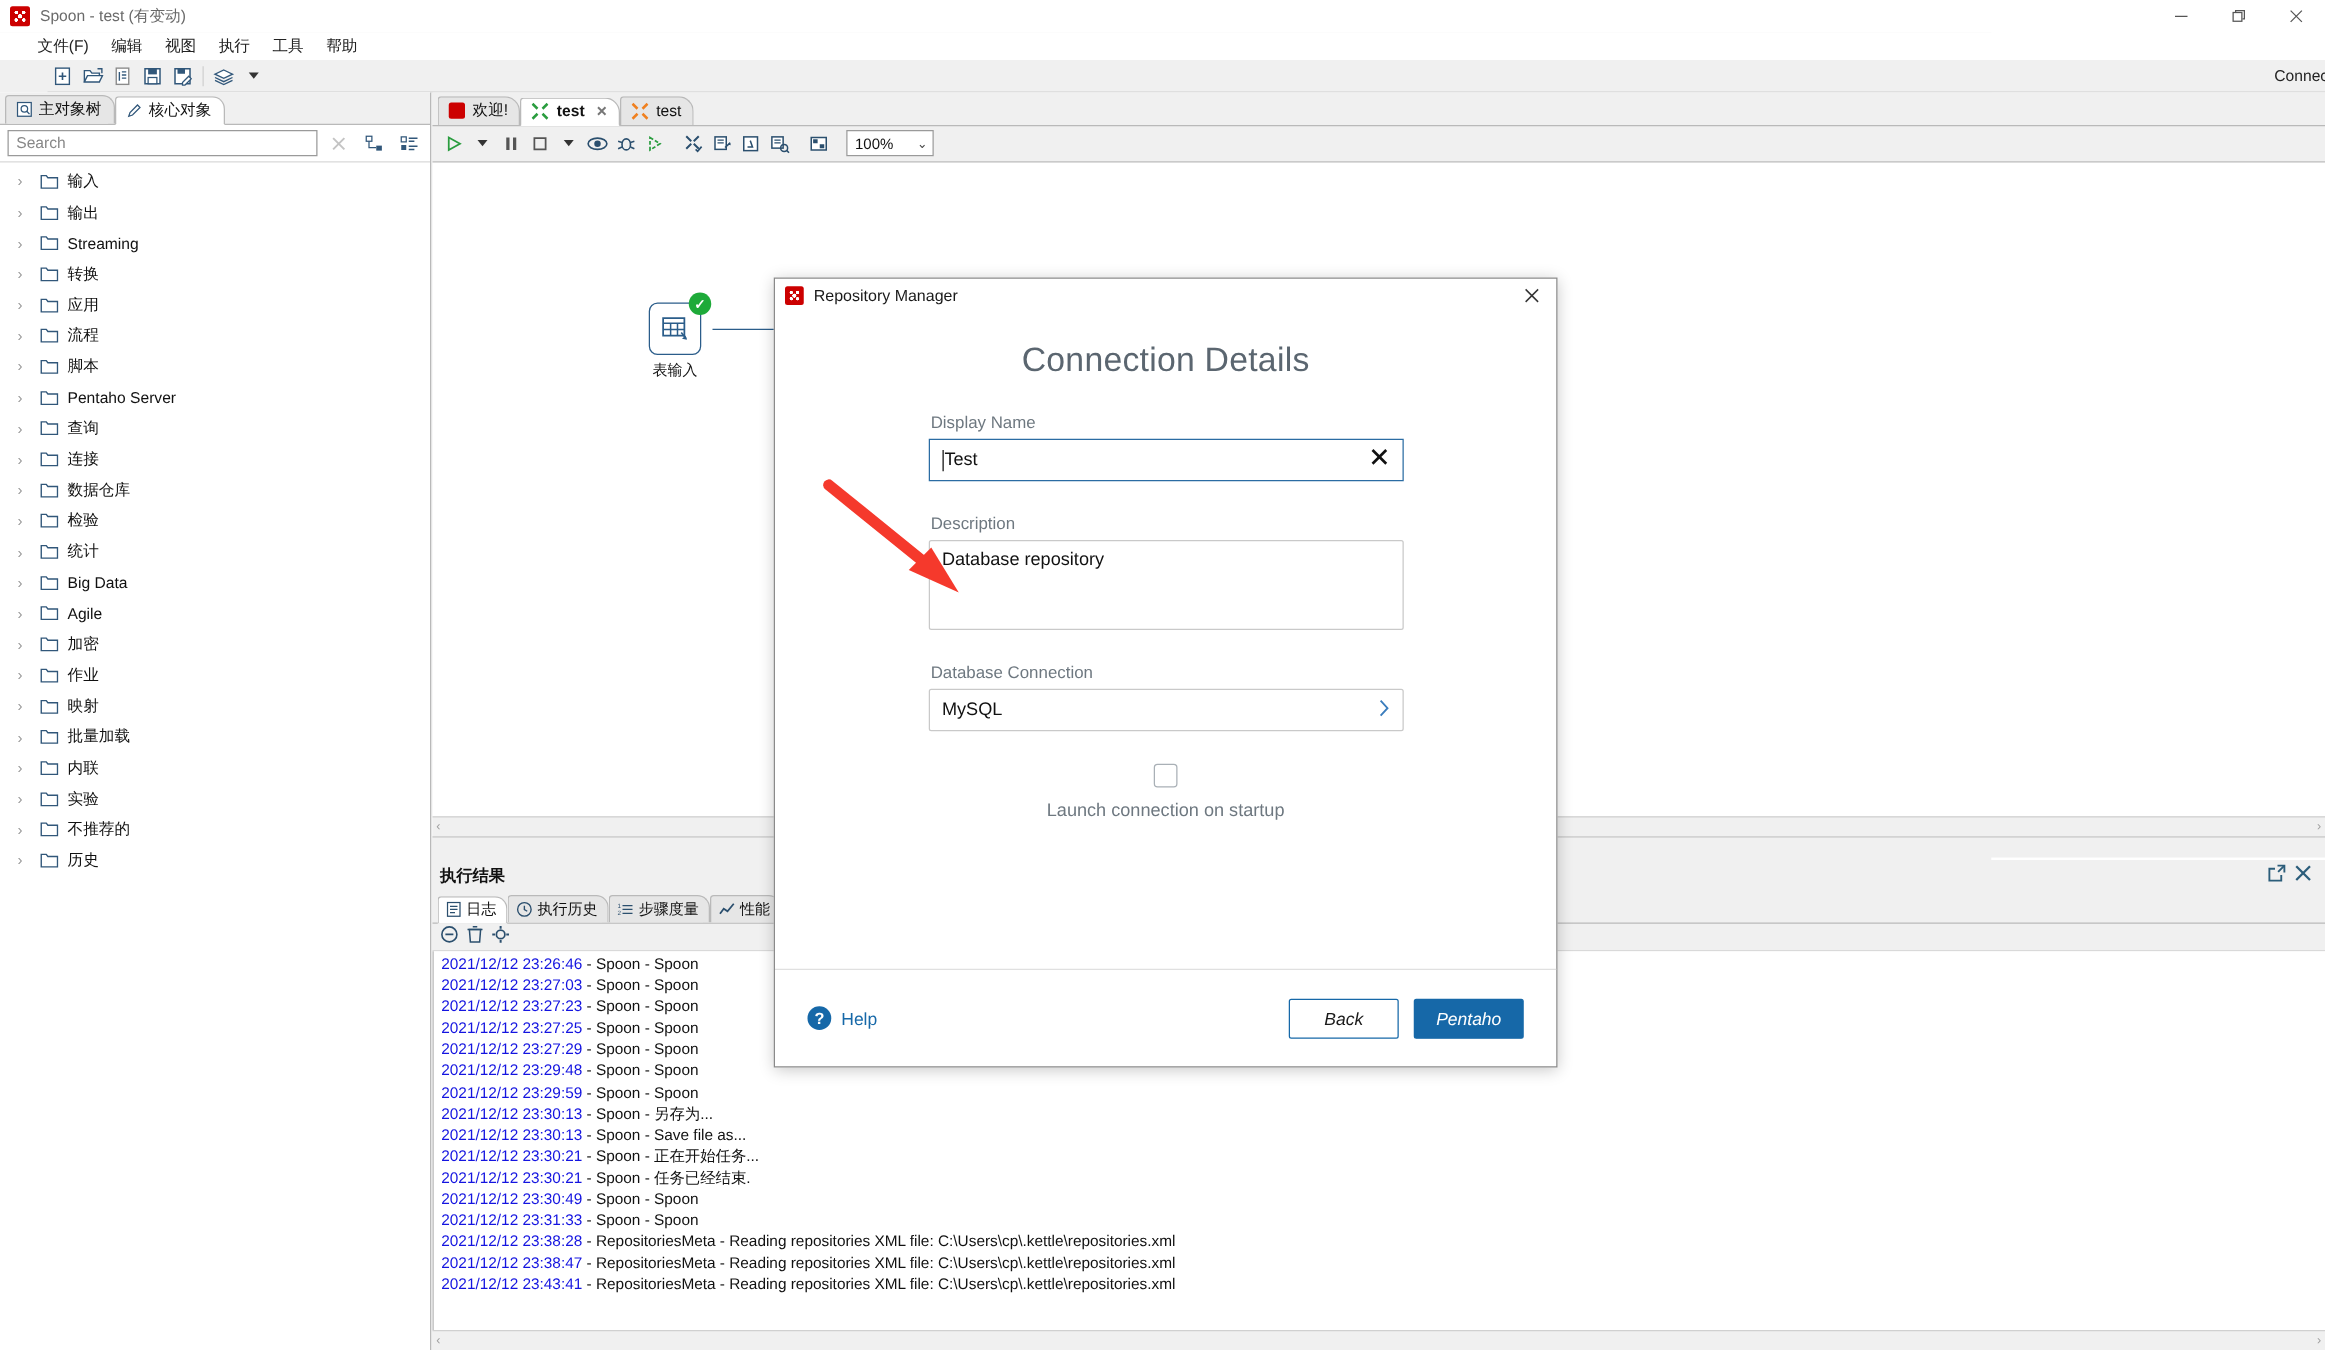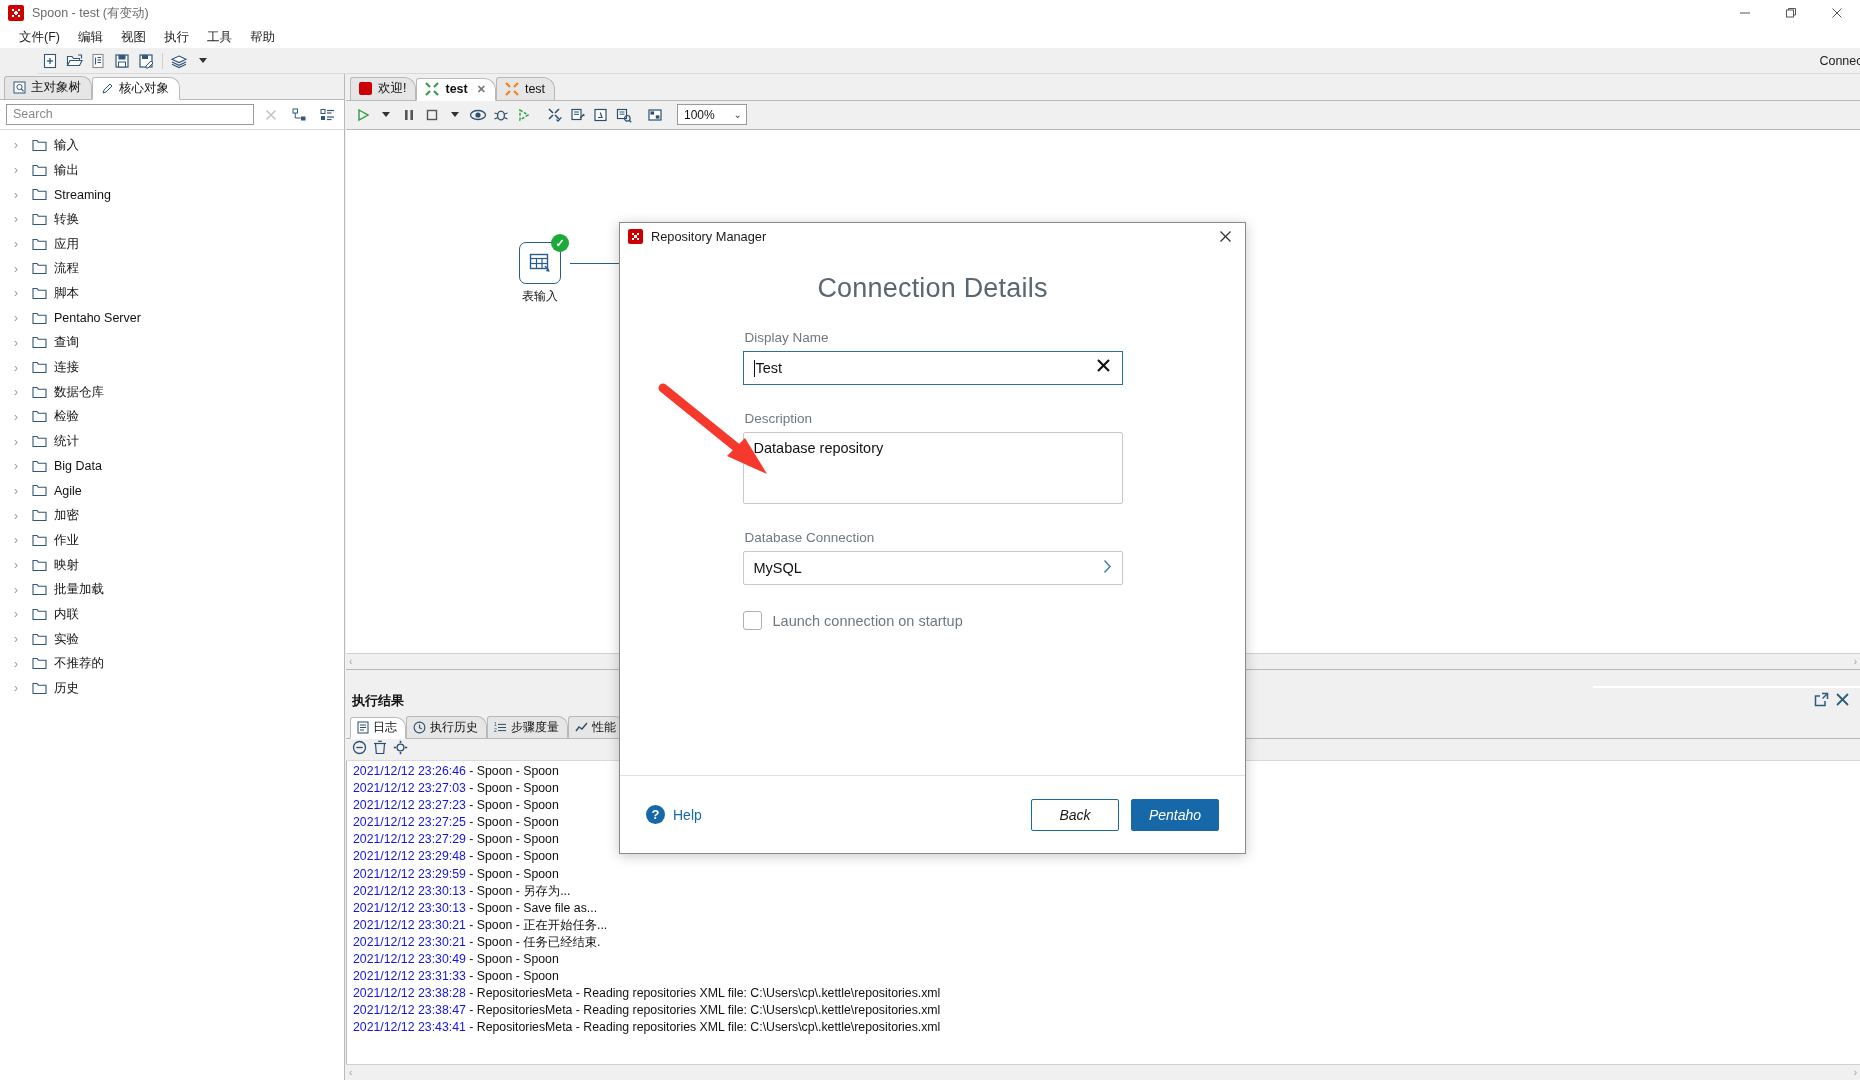--- a/index.html
+++ b/index.html
@@ -34,21 +34,21 @@
   .title-text { font-size:12.5px; color:#6a6a6a; }
   .win-btns { margin-left:auto; display:flex; height:26px; }
   .win-btn {
     width:46px; height:26px; display:flex; align-items:center; justify-content:center;
     color:#555; font-size:13px;
   }
 
   
   .menubar {
     position:absolute; left:0; top:26px; width:1860px; height:22px;
-    background:#ffffff; display:flex; align-items:center; padding-left:10px;
+    background:#ffffff; display:flex; align-items:center; padding-left:21px;
   }
   .menu-item {
     font-size:12.5px; color:#222; padding:2px 9px; white-space:nowrap;
   }
 
   
   .maintoolbar {
     position:absolute; left:0; top:48px; width:1860px; height:26px;
     background:#f0f0f0; border-bottom:1px solid #d9d9d9;
     display:flex; align-items:center; padding-left:0;margin-left:38px;
@@ -197,21 +197,21 @@
   .clear-x { margin-left:auto; font-size:17px; font-weight:bold; color:#111; }
   .fld-select {
     height:34px; border:1px solid #c9c9c9; background:#fff; display:flex; align-items:center;
     padding:0 10px; font-size:14.5px; color:#111; border-radius:2px;
   }
   .chev { margin-left:auto; color:#3b7dbd; font-size:15px; }
   .fld-textarea {
     height:72px; border:1px solid #c9c9c9; background:#fff; padding:7px 10px;
     font-size:14.5px; color:#111; border-radius:2px;
   }
-  .chk-row { display:flex; align-items:center; gap:11px; margin-top:26px; }
+  .chk-row { display:flex; align-items:center; gap:11px; margin-top:26px;flex-direction:column; }
   .chk { width:19px;height:19px;border:1.4px solid #a9b0b6;border-radius:3px;background:#fff;flex:none;}
   .chk-label { font-size:14.5px; color:#6e7880; }
   .dlg-foot { border-top:1px solid #e0e0e0; height:78px; display:flex; align-items:center; padding:0 26px; }
   .help-wrap { display:flex; align-items:center; gap:8px; }
   .help-badge { width:19px;height:19px;border-radius:50%;background:#1668a8;color:#fff;font-size:13px;font-weight:bold;
     display:flex;align-items:center;justify-content:center;}
   .help-text { font-size:14px; color:#1668a8; }
   .dlg-btns { margin-left:auto; display:flex; gap:12px;font-style:italic; }
   .btn {
     min-width:88px; height:32px; display:flex; align-items:center; justify-content:center;

